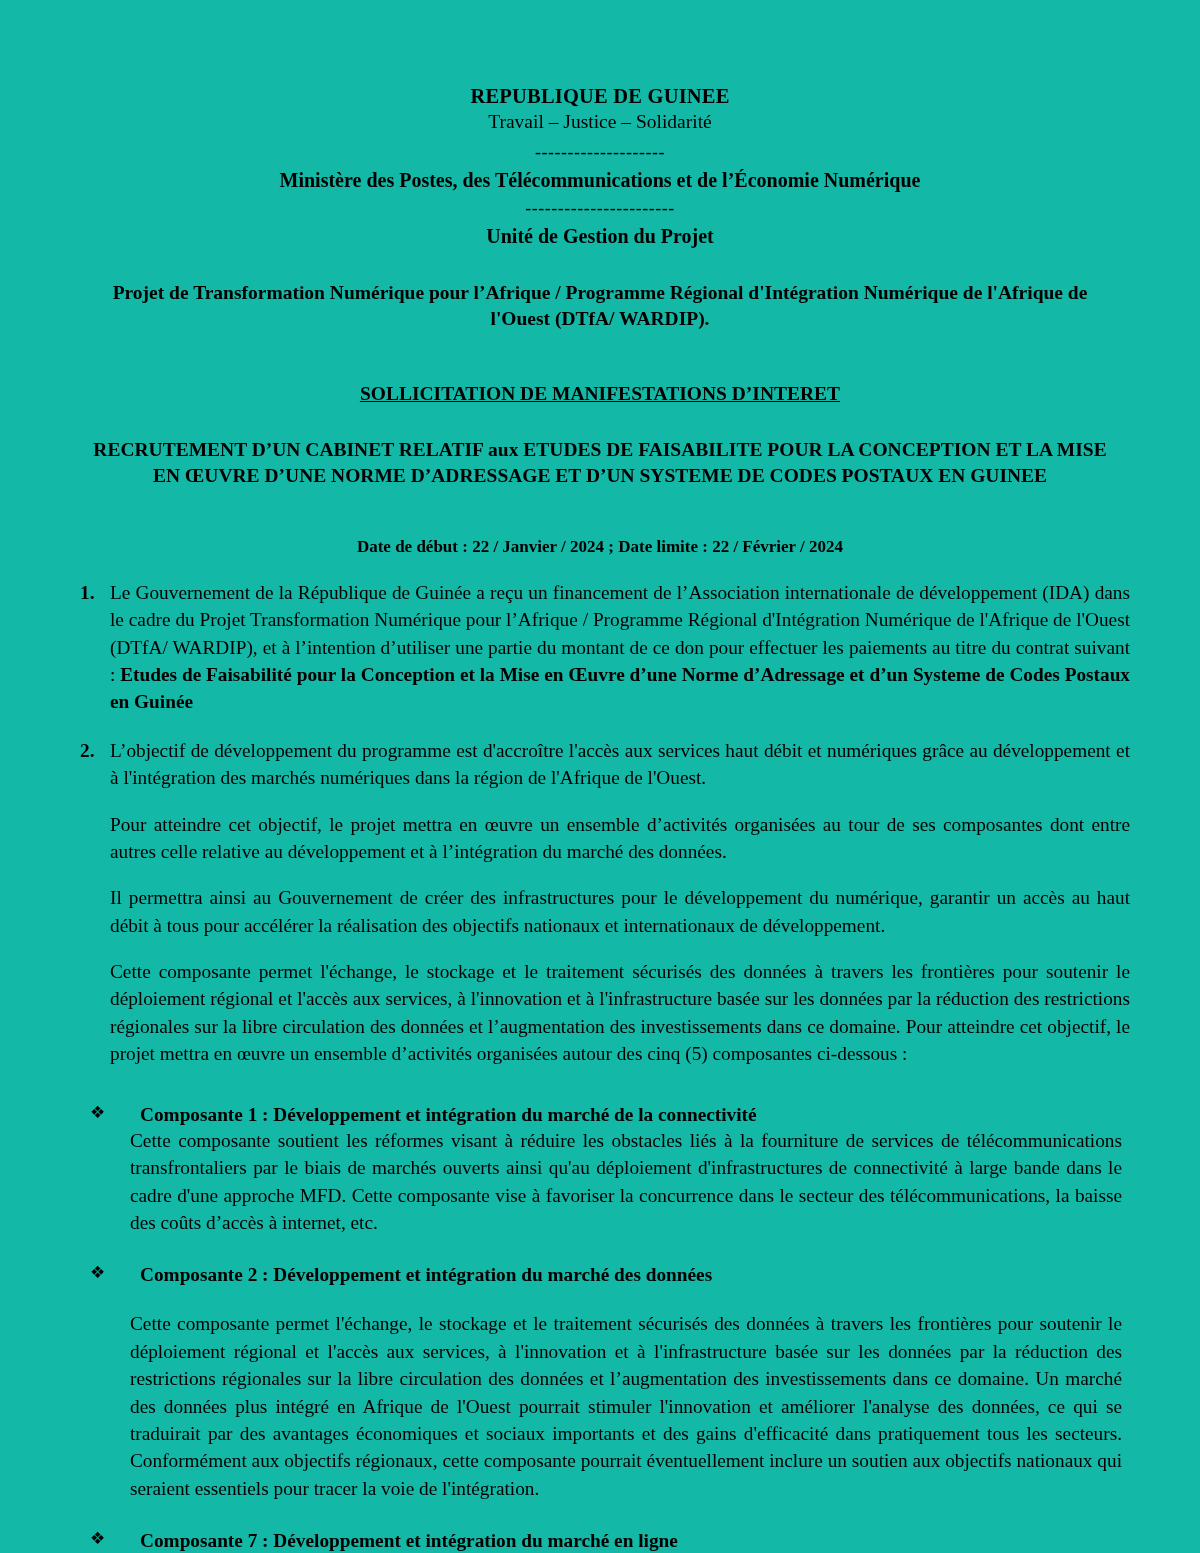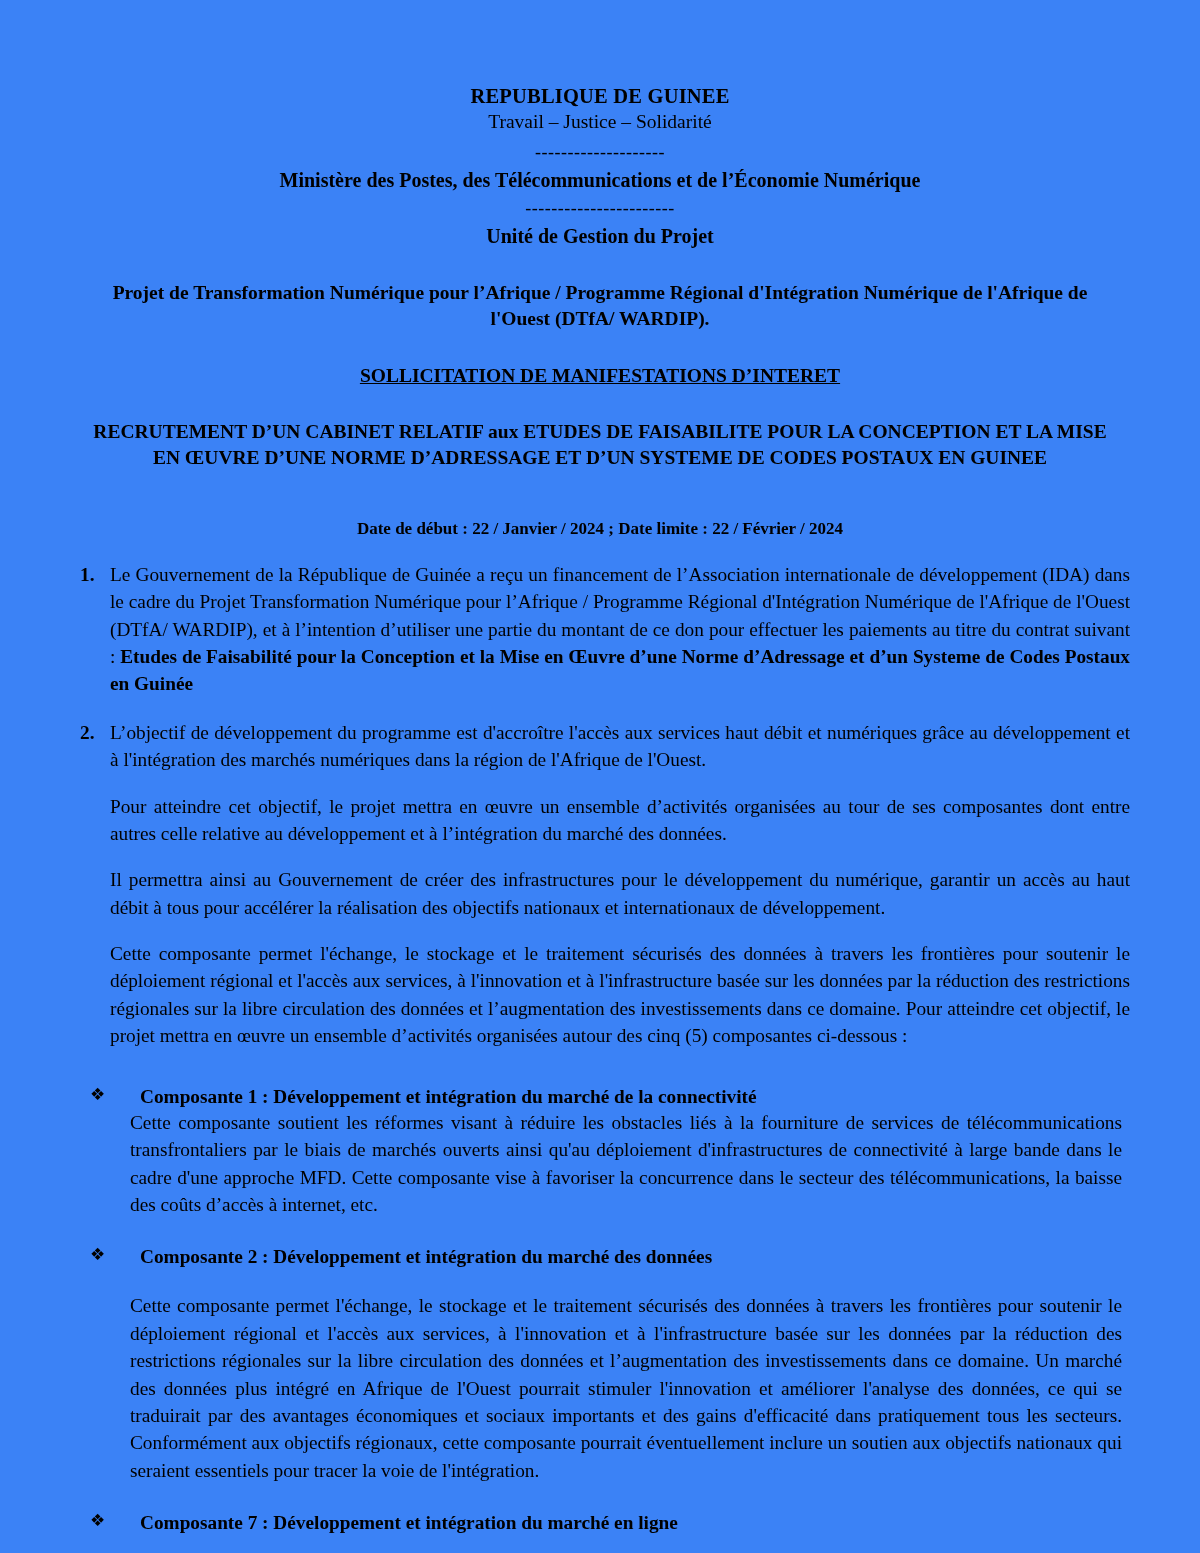--- a/index.html
+++ b/index.html
@@ -14,21 +14,21 @@
     font-family: "Liberation Serif", "DejaVu Serif", serif;
     color: #000000;
     -webkit-font-smoothing: antialiased;
   }
   .page {
     position: relative;
     width: 1200px;
     height: 1553px;
     box-sizing: border-box;
     padding: 84px 70px 0 70px;
-    background: #3b82f6;
+    background: #14b8a6;
     overflow: hidden;
   }
 
   
   .hdr { text-align: center; }
   .hdr-republic {
     font-weight: bold;
     font-size: 20.5px;
     letter-spacing: 0.2px;
     line-height: 1.18;
@@ -67,21 +67,21 @@
     font-weight: bold;
     font-size: 19.5px;
     line-height: 1.35;
     margin: 31px 38px 0 38px;
     text-align: center;
   }
   .hdr-sollicitation {
     font-weight: bold;
     font-size: 19.5px;
     line-height: 1.3;
-    margin-top: 30px;
+    margin-top: 48px;
     text-align: center;
   }
   .hdr-sollicitation span { text-decoration: underline; }
 
   .hdr-recrutement {
     font-size: 19.5px;
     line-height: 1.35;
     margin: 31px 18px 0 18px;
     text-align: center;
   }

